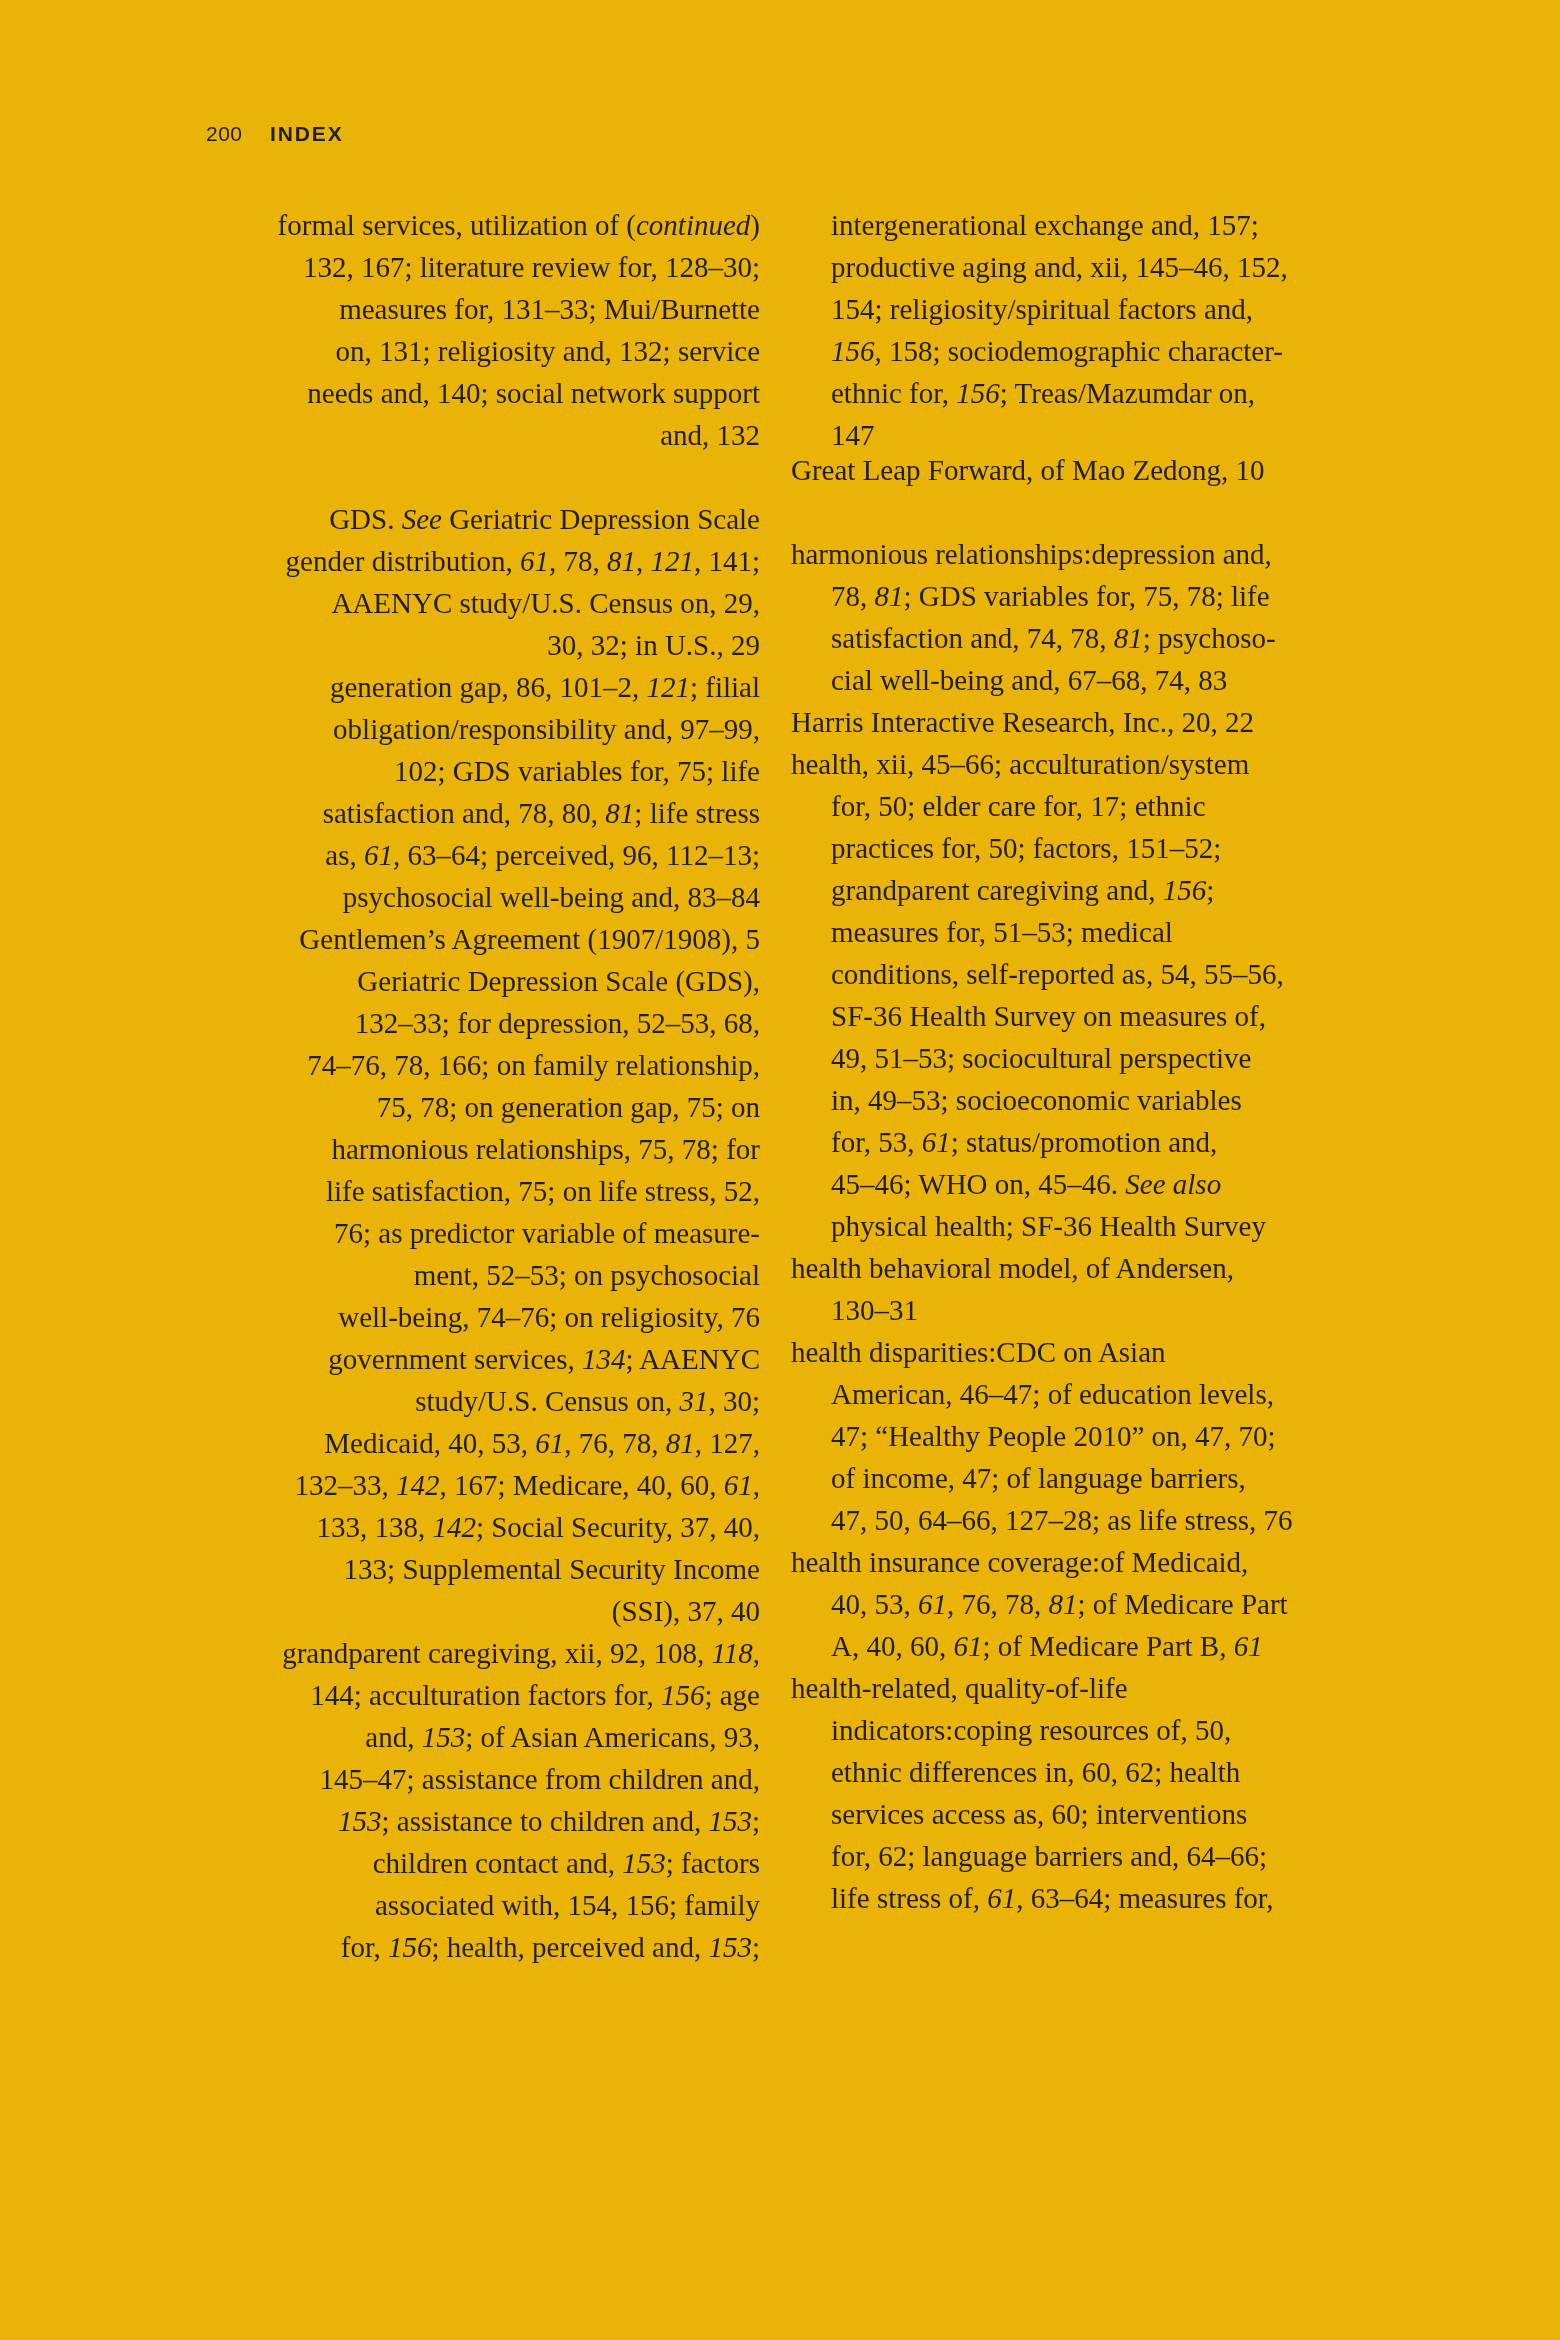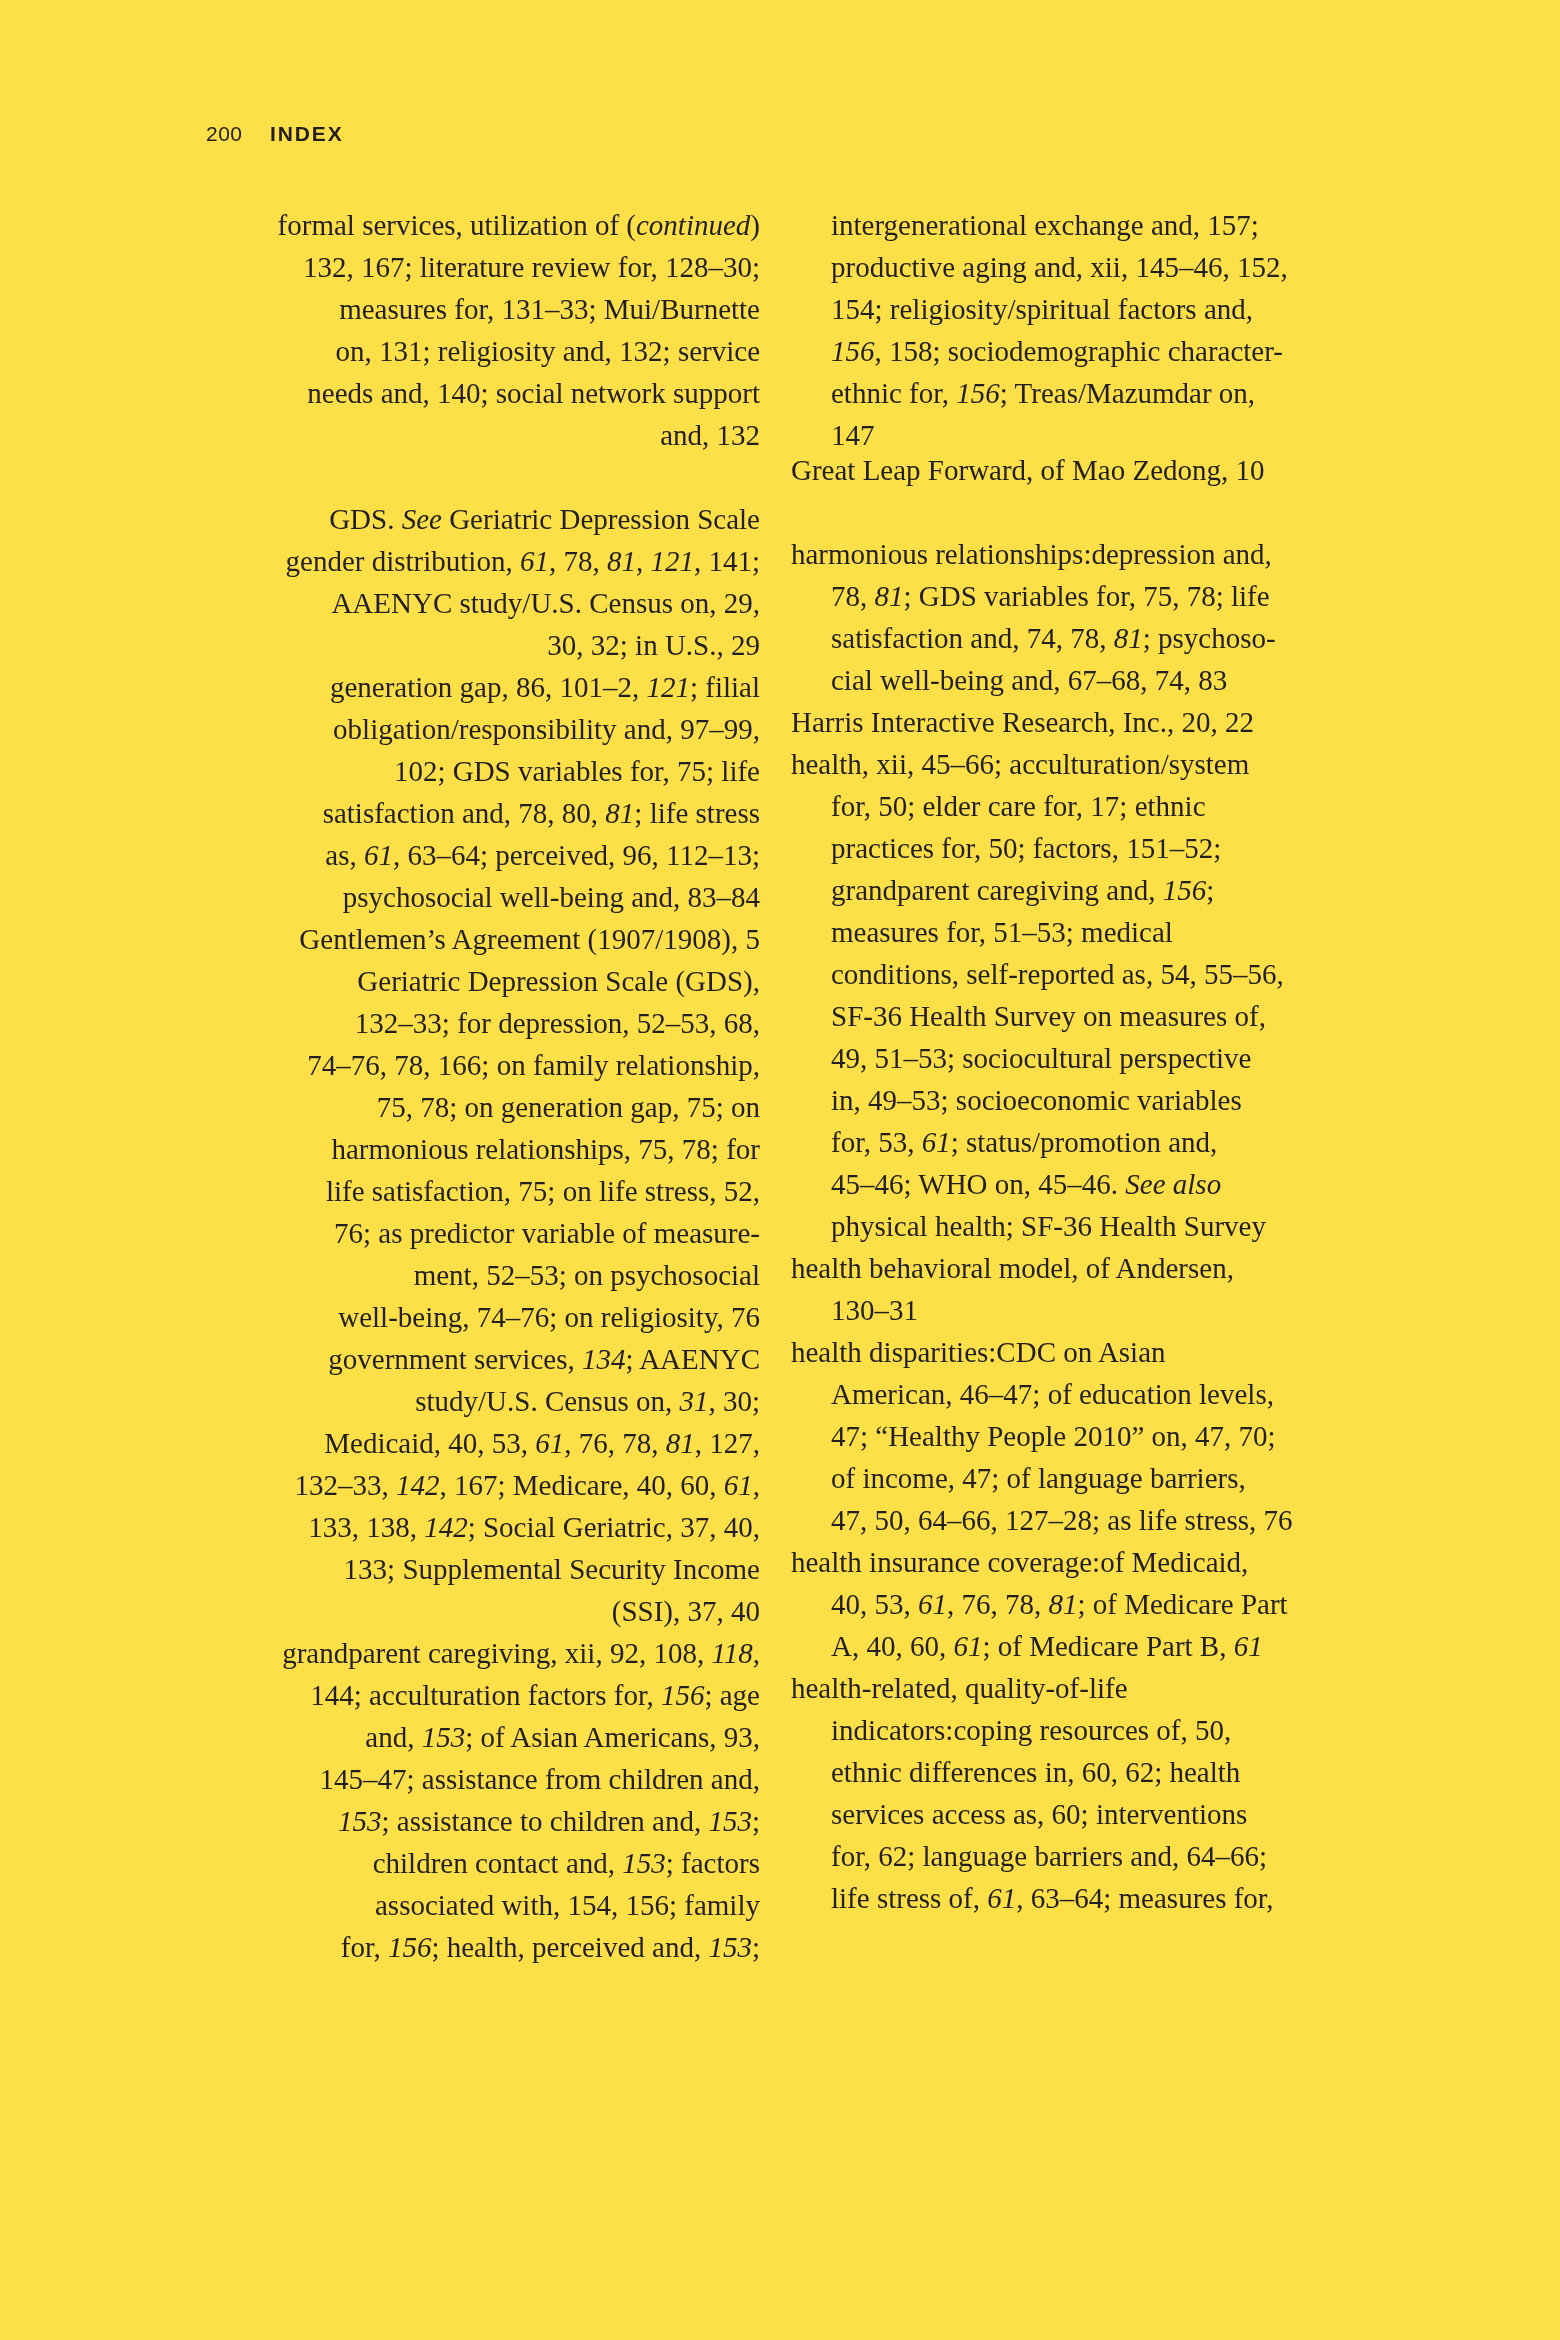--- a/index.html
+++ b/index.html
@@ -1,17 +1,17 @@
 <!DOCTYPE html>
 <html><head>
 <meta charset="utf-8">
 <style>
   html, body { margin: 0; padding: 0; background: #ffffff; }
   body { width: 1561px; height: 2341px; position: relative; overflow: hidden; }
-  .page { position: absolute; left: 0; top: 0; width: 1561px; height: 2341px; background: #fde047; color: #231f20; }
+  .page { position: absolute; left: 0; top: 0; width: 1561px; height: 2341px; background: #eab308; color: #231f20; }
   .running-head { position: absolute; left: 206px; top: 122px; font-family: "Liberation Sans", "DejaVu Sans", sans-serif; font-size: 21px; letter-spacing: 0.5px; color: #231f20; white-space: nowrap; }
   .running-head .folio { font-weight: normal; }
   .running-head .section { font-weight: bold; letter-spacing: 1.9px; margin-left: 21px; }
   .column { position: absolute; top: 204px; width: 554px; font-family: "Liberation Serif", "DejaVu Serif", serif; font-size: 29px; line-height: 42px; color: #231f20; }
   .col-left { left: 206px; text-align: right; }
   .col-right { left: 791px; }
   .line { height: 42px; white-space: nowrap; }
   .line.indent { padding-left: 40px; }
   .line.tight-before { margin-top: -6.7px; }
   .seg-i { font-style: italic; }
@@ -50,21 +50,21 @@
       <div class="line indent"><span>75, 78; on generation gap, 75; on</span></div>
       <div class="line indent"><span>harmonious relationships, 75, 78; for</span></div>
       <div class="line indent"><span>life satisfaction, 75; on life stress, 52,</span></div>
       <div class="line indent"><span>76; as predictor variable of measure-</span></div>
       <div class="line indent"><span>ment, 52–53; on psychosocial</span></div>
       <div class="line indent"><span>well-being, 74–76; on religiosity, 76</span></div>
       <div class="line"><span>government services, </span><span class="seg-i">134</span><span>; AAENYC</span></div>
       <div class="line indent"><span>study/U.S. Census on, </span><span class="seg-i">31</span><span>, 30;</span></div>
       <div class="line indent"><span>Medicaid, 40, 53, </span><span class="seg-i">61</span><span>, 76, 78, </span><span class="seg-i">81</span><span>, 127,</span></div>
       <div class="line indent"><span>132–33, </span><span class="seg-i">142</span><span>, 167; Medicare, 40, 60, </span><span class="seg-i">61</span><span>,</span></div>
-      <div class="line indent"><span>133, 138, </span><span class="seg-i">142</span><span>; Social Geriatric, 37, 40,</span></div>
+      <div class="line indent"><span>133, 138, </span><span class="seg-i">142</span><span>; Social Security, 37, 40,</span></div>
       <div class="line indent"><span>133; Supplemental Security Income</span></div>
       <div class="line indent"><span>(SSI), 37, 40</span></div>
       <div class="line"><span>grandparent caregiving, xii, 92, 108, </span><span class="seg-i">118</span><span>,</span></div>
       <div class="line indent"><span>144; acculturation factors for, </span><span class="seg-i">156</span><span>; age</span></div>
       <div class="line indent"><span>and, </span><span class="seg-i">153</span><span>; of Asian Americans, 93,</span></div>
       <div class="line indent"><span>145–47; assistance from children and,</span></div>
       <div class="line indent"><span class="seg-i">153</span><span>; assistance to children and, </span><span class="seg-i">153</span><span>;</span></div>
       <div class="line indent"><span>children contact and, </span><span class="seg-i">153</span><span>; factors</span></div>
       <div class="line indent"><span>associated with, 154, 156; family</span></div>
       <div class="line indent"><span>for, </span><span class="seg-i">156</span><span>; health, perceived and, </span><span class="seg-i">153</span><span>;</span></div>

